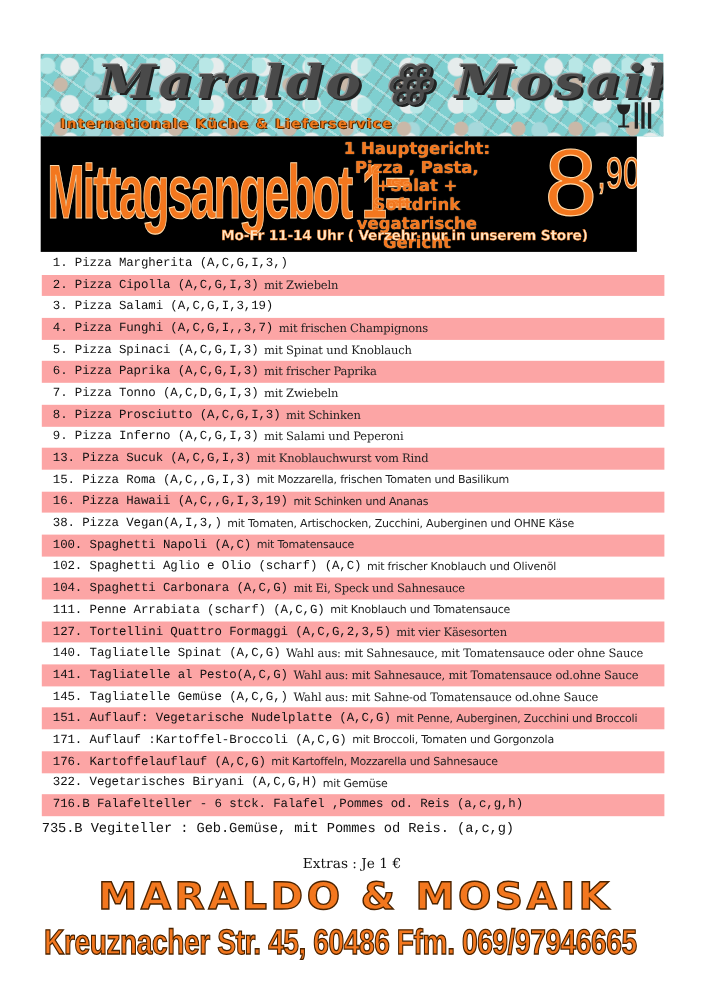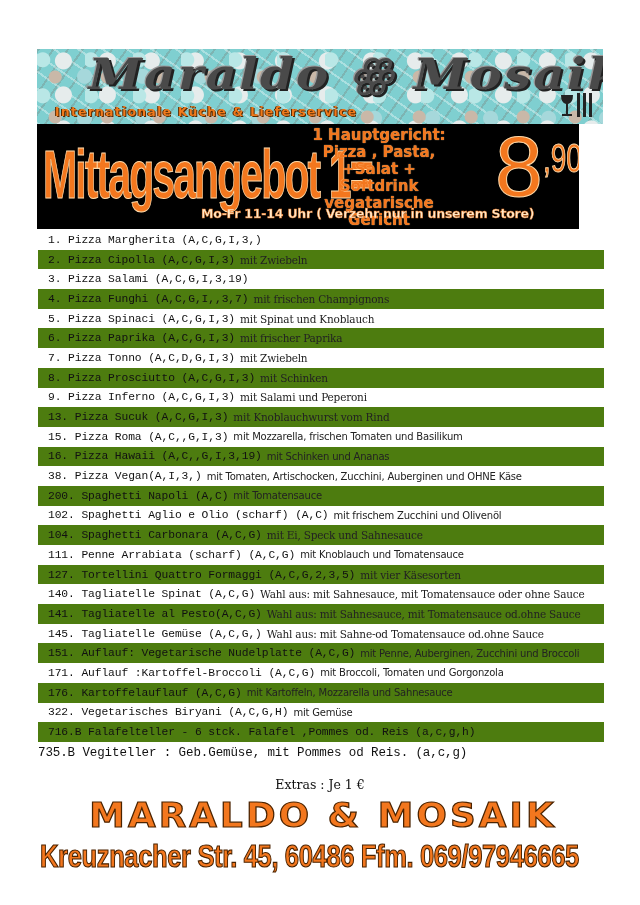--- a/index.html
+++ b/index.html
@@ -75,21 +75,21 @@
   }
 
   
   .menu {
     position: absolute; left: 38px; top: 230px; width: 566px;
   }
   .menu-row {
     height: 19.7px; display: flex; align-items: center;
     padding-left: 10px; white-space: nowrap; overflow: hidden;
   }
-  .menu-row.alt { background: #4d7c0f; }
+  .menu-row.alt { background: #fca5a5; }
   .item-name {
     font-family: Liberation Mono, monospace; font-size: 11.3px; color: #111;
     letter-spacing: -0.1px;
   }
   .item-desc {
     font-family: "DejaVu Serif", serif; font-size: 10.5px; color: #222;
     margin-left: 5px; letter-spacing: -0.2px;
   }
   .item-desc.sans { font-family: "DejaVu Sans", sans-serif; font-size: 10px; }
   .menu-row.last { padding-left: 0; height: 22px; }
@@ -190,26 +190,26 @@
     </div>
   <div class="menu-row alt">
       <span class="item-name">16. Pizza Hawaii (A,C,,G,I,3,19)</span>
       <span class="item-desc sans">mit Schinken und Ananas</span>
     </div>
   <div class="menu-row">
       <span class="item-name">38. Pizza Vegan(A,I,3,)</span>
       <span class="item-desc sans">mit Tomaten, Artischocken, Zucchini, Auberginen und OHNE Käse</span>
     </div>
   <div class="menu-row alt">
-      <span class="item-name">200. Spaghetti Napoli (A,C)</span>
+      <span class="item-name">100. Spaghetti Napoli (A,C)</span>
       <span class="item-desc sans">mit Tomatensauce</span>
     </div>
   <div class="menu-row">
       <span class="item-name">102. Spaghetti Aglio e Olio (scharf)  (A,C)</span>
-      <span class="item-desc sans">mit frischem Zucchini und Olivenöl</span>
+      <span class="item-desc sans">mit frischer Knoblauch und Olivenöl</span>
     </div>
   <div class="menu-row alt">
       <span class="item-name">104. Spaghetti Carbonara  (A,C,G)</span>
       <span class="item-desc">mit Ei, Speck und Sahnesauce</span>
     </div>
   <div class="menu-row">
       <span class="item-name">111. Penne Arrabiata (scharf)  (A,C,G)</span>
       <span class="item-desc sans">mit  Knoblauch und Tomatensauce</span>
     </div>
   <div class="menu-row alt">

